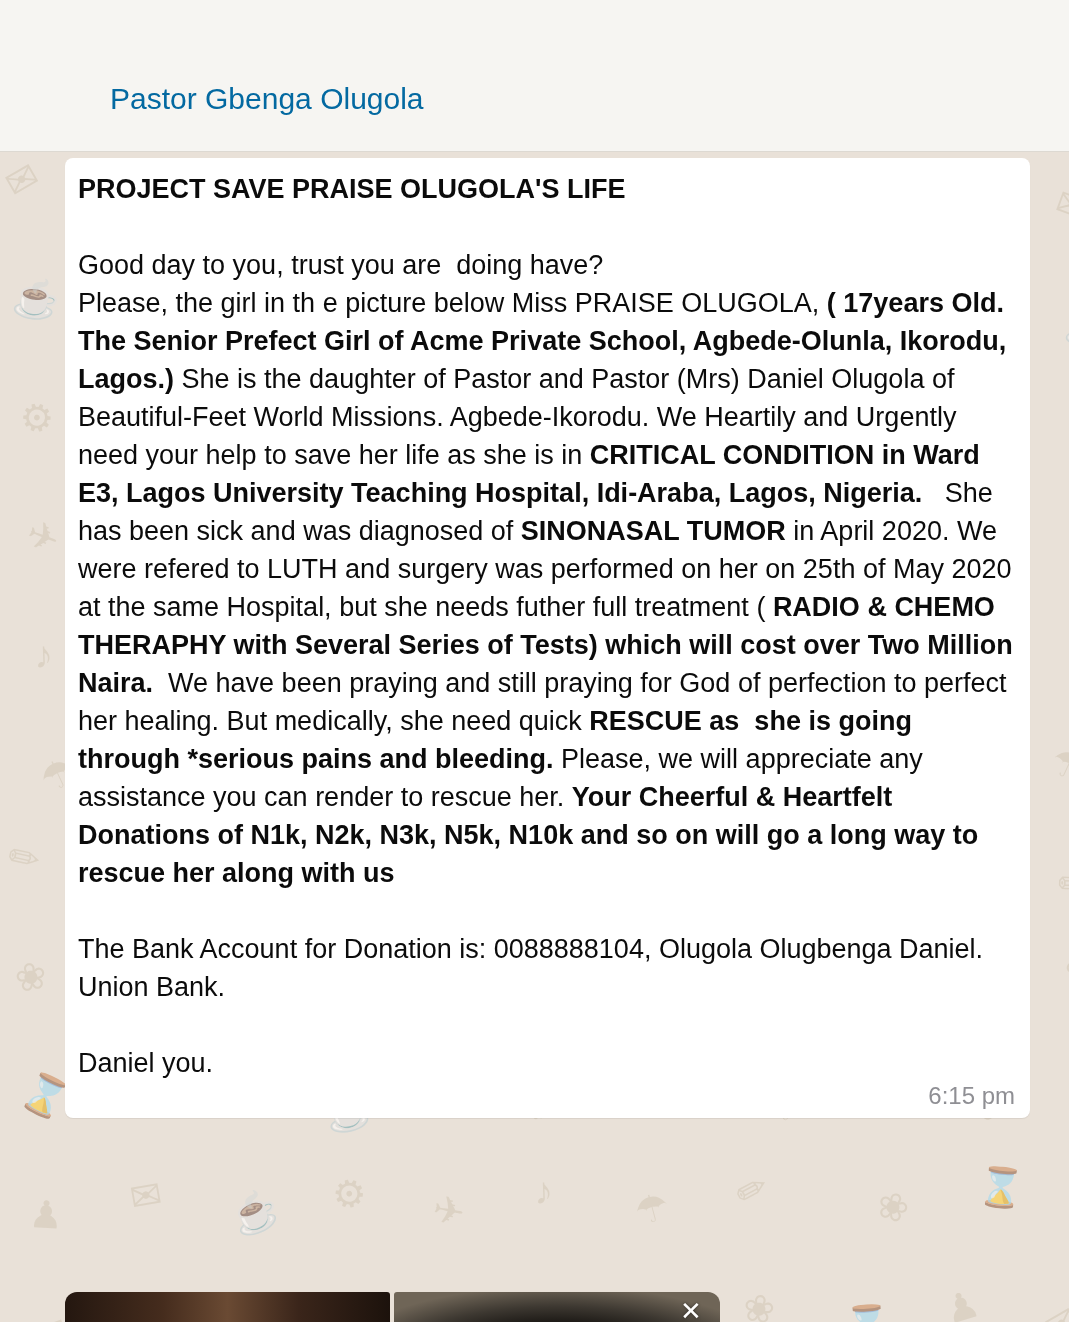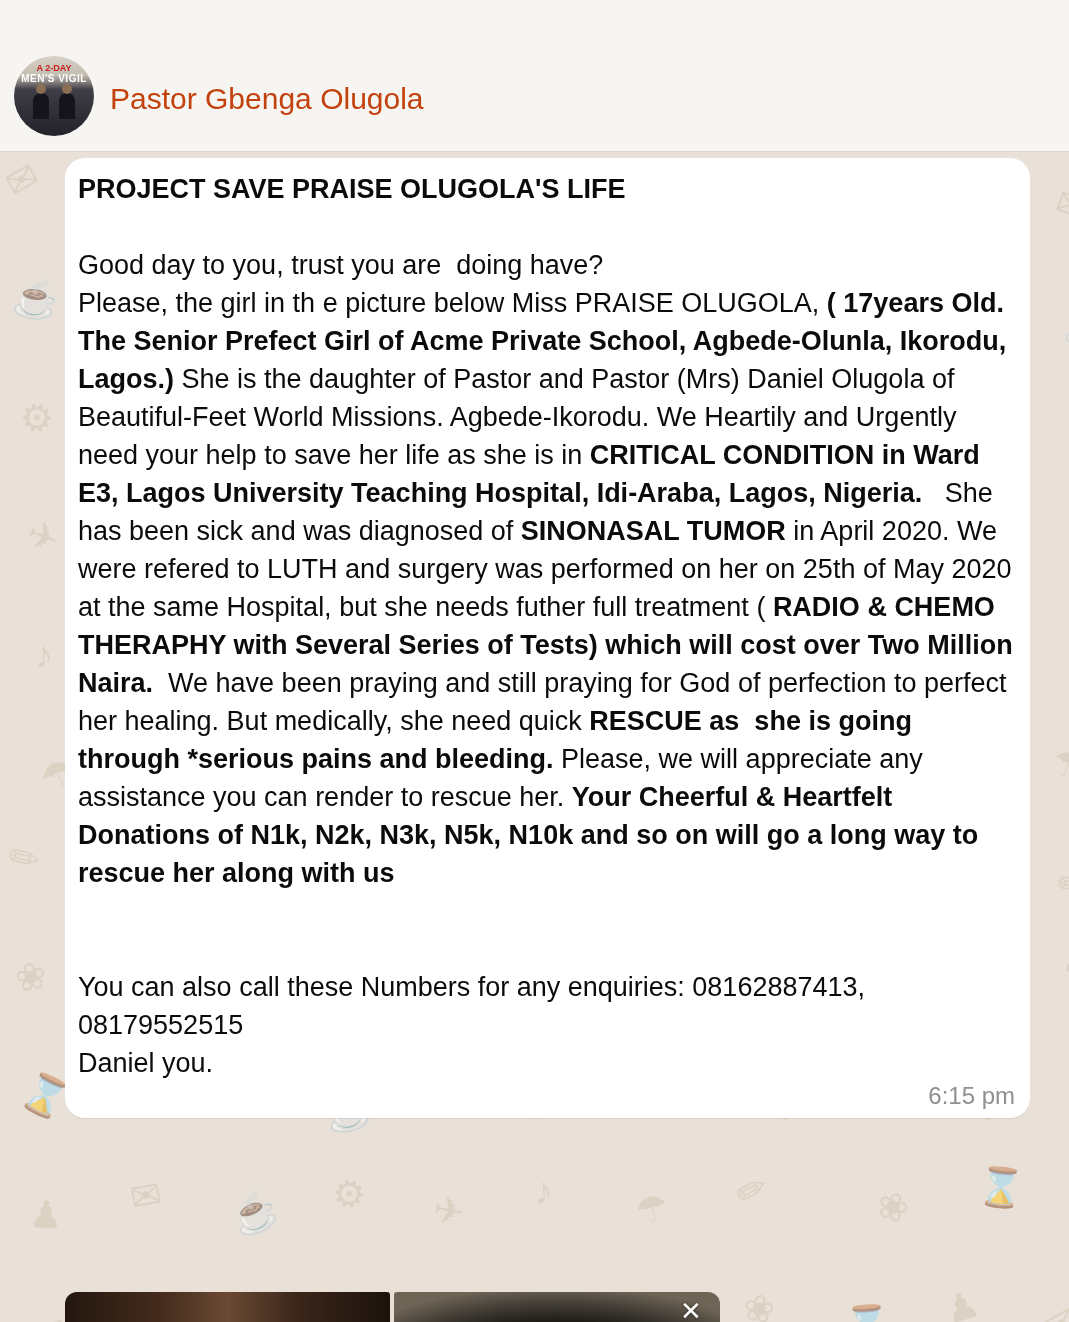--- a/index.html
+++ b/index.html
@@ -25,38 +25,38 @@
   .avatar .l1{margin-top:7px;font-size:9px;font-weight:bold;color:#c8201d;white-space:nowrap;}
   .avatar .l2{font-size:10px;font-weight:bold;color:#ffffff;white-space:nowrap;letter-spacing:.5px;}
   .people{display:flex;gap:10px;margin-top:9px;}
   .person{width:16px;height:26px;background:#14141a;border-radius:8px 8px 0 0;position:relative;}
   .person::before{
     content:"";position:absolute;top:-9px;left:3px;width:10px;height:10px;
     border-radius:50%;background:#8a6f52;
   }
   .contact-name{
     position:absolute;left:110px;top:82px;
-    font-size:30px;color:#c2410c;cursor:pointer;
+    font-size:30px;color:#0369a1;cursor:pointer;
   }
 
   
   .chat{
     position:relative;width:100%;height:1170px;
     background:#e9e1d8;overflow:hidden;
   }
   .doodle-layer{position:absolute;inset:0;z-index:0;}
   .doodle{
     position:absolute;color:#d2c7b5;opacity:.55;
     font-size:38px;user-select:none;pointer-events:none;
   }
 
   
   .bubble{
     position:absolute;left:65px;top:6px;width:965px;box-sizing:border-box;
-    background:#ffffff;border-radius:20px;
+    background:#ffffff;border-radius:8px;
     padding:12px 14px 36px 13px;
     max-height:1127px;overflow:hidden;
     z-index:2;box-shadow:0 1px 1px rgba(0,0,0,.07);
   }
   .para{
     font-size:27px;line-height:38px;color:#0b0b0b;
     white-space:pre-wrap;word-wrap:break-word;
   }
   .b{font-weight:bold;}
   .timestamp{
@@ -83,28 +83,20 @@
     color:#ffffff;font-size:26px;line-height:30px;text-align:center;
     cursor:pointer;text-shadow:0 0 3px rgba(0,0,0,.5);
   }
 </style>
 </head>
 <body>
 
 <div class="screen">
 
   <div class="header">
-    <div class="avatar">
-      <span class="l1">A 2-DAY</span>
-      <span class="l2">MEN'S VIGIL</span>
-      <div class="people">
-        <div class="person"></div>
-        <div class="person"></div>
-      </div>
-    </div>
     <div class="contact-name">Pastor Gbenga Olugola</div>
   </div>
 
   <div class="chat">
     <div class="doodle-layer">
         <span class="doodle" style="left: 6px; top: 6px; transform: rotate(-30deg);">✉</span>
         <span class="doodle" style="left: 147px; top: 23px; transform: rotate(17deg);">☕</span>
         <span class="doodle" style="left: 248px; top: 40px; transform: rotate(4deg);">⚙</span>
         <span class="doodle" style="left: 349px; top: 21px; transform: rotate(-9deg);">✈</span>
         <span class="doodle" style="left: 450px; top: 38px; transform: rotate(-22deg);">♪</span>
@@ -223,22 +215,22 @@
         <span class="doodle" style="left: 1046px; top: 1150px; transform: rotate(-30deg);">✉</span>
       </div>
 
     <div class="bubble">
       <div class="msg-text">
           <div class="para"><span class="b">PROJECT SAVE PRAISE OLUGOLA'S LIFE</span></div>
           <div class="para">&nbsp;</div>
           <div class="para"><span>Good day to you, trust you are  doing have?</span></div>
           <div class="para"><span>Please, the girl in th e picture below Miss PRAISE OLUGOLA, </span><span class="b">( 17years Old. The Senior Prefect Girl of Acme Private School, Agbede-Olunla, Ikorodu, Lagos.)</span><span> She is the daughter of Pastor and Pastor (Mrs) Daniel Olugola of Beautiful-Feet World Missions. Agbede-Ikorodu. We Heartily and Urgently need your help to save her life as she is in </span><span class="b">CRITICAL CONDITION in Ward E3, Lagos University Teaching Hospital, Idi-Araba, Lagos, Nigeria.</span><span>   She has been sick and was diagnosed of </span><span class="b">SINONASAL TUMOR</span><span> in April 2020. We were refered to LUTH and surgery was performed on her on 25th of May 2020 at the same Hospital, but she needs futher full treatment ( </span><span class="b">RADIO &amp; CHEMO THERAPHY with Several Series of Tests) which will cost over Two Million Naira.</span><span>  We have been praying and still praying for God of perfection to perfect her healing. But medically, she need quick </span><span class="b">RESCUE as  she is going through *serious pains and bleeding.</span><span> Please, we will appreciate any assistance you can render to rescue her. </span><span class="b">Your Cheerful &amp; Heartfelt Donations of N1k, N2k, N3k, N5k, N10k and so on will go a long way to rescue her along with us</span></div>
           <div class="para">&nbsp;</div>
+          <div class="para"><span>The Bank Account for Donation is: 0088888104, Olugola Olugbenga Daniel. Union Bank.</span></div>
           <div class="para">&nbsp;</div>
-          <div class="para"><span>You can also call these Numbers for any enquiries: 08162887413, 08179552515</span></div>
           <div class="para"><span>Daniel you.</span></div>
         </div>
       <div class="timestamp">6:15 pm</div>
     </div>
 
     <div class="attachments">
       <div class="att att1"></div>
       <div class="att att2">
         <div class="close-btn">✕</div>
       </div>

